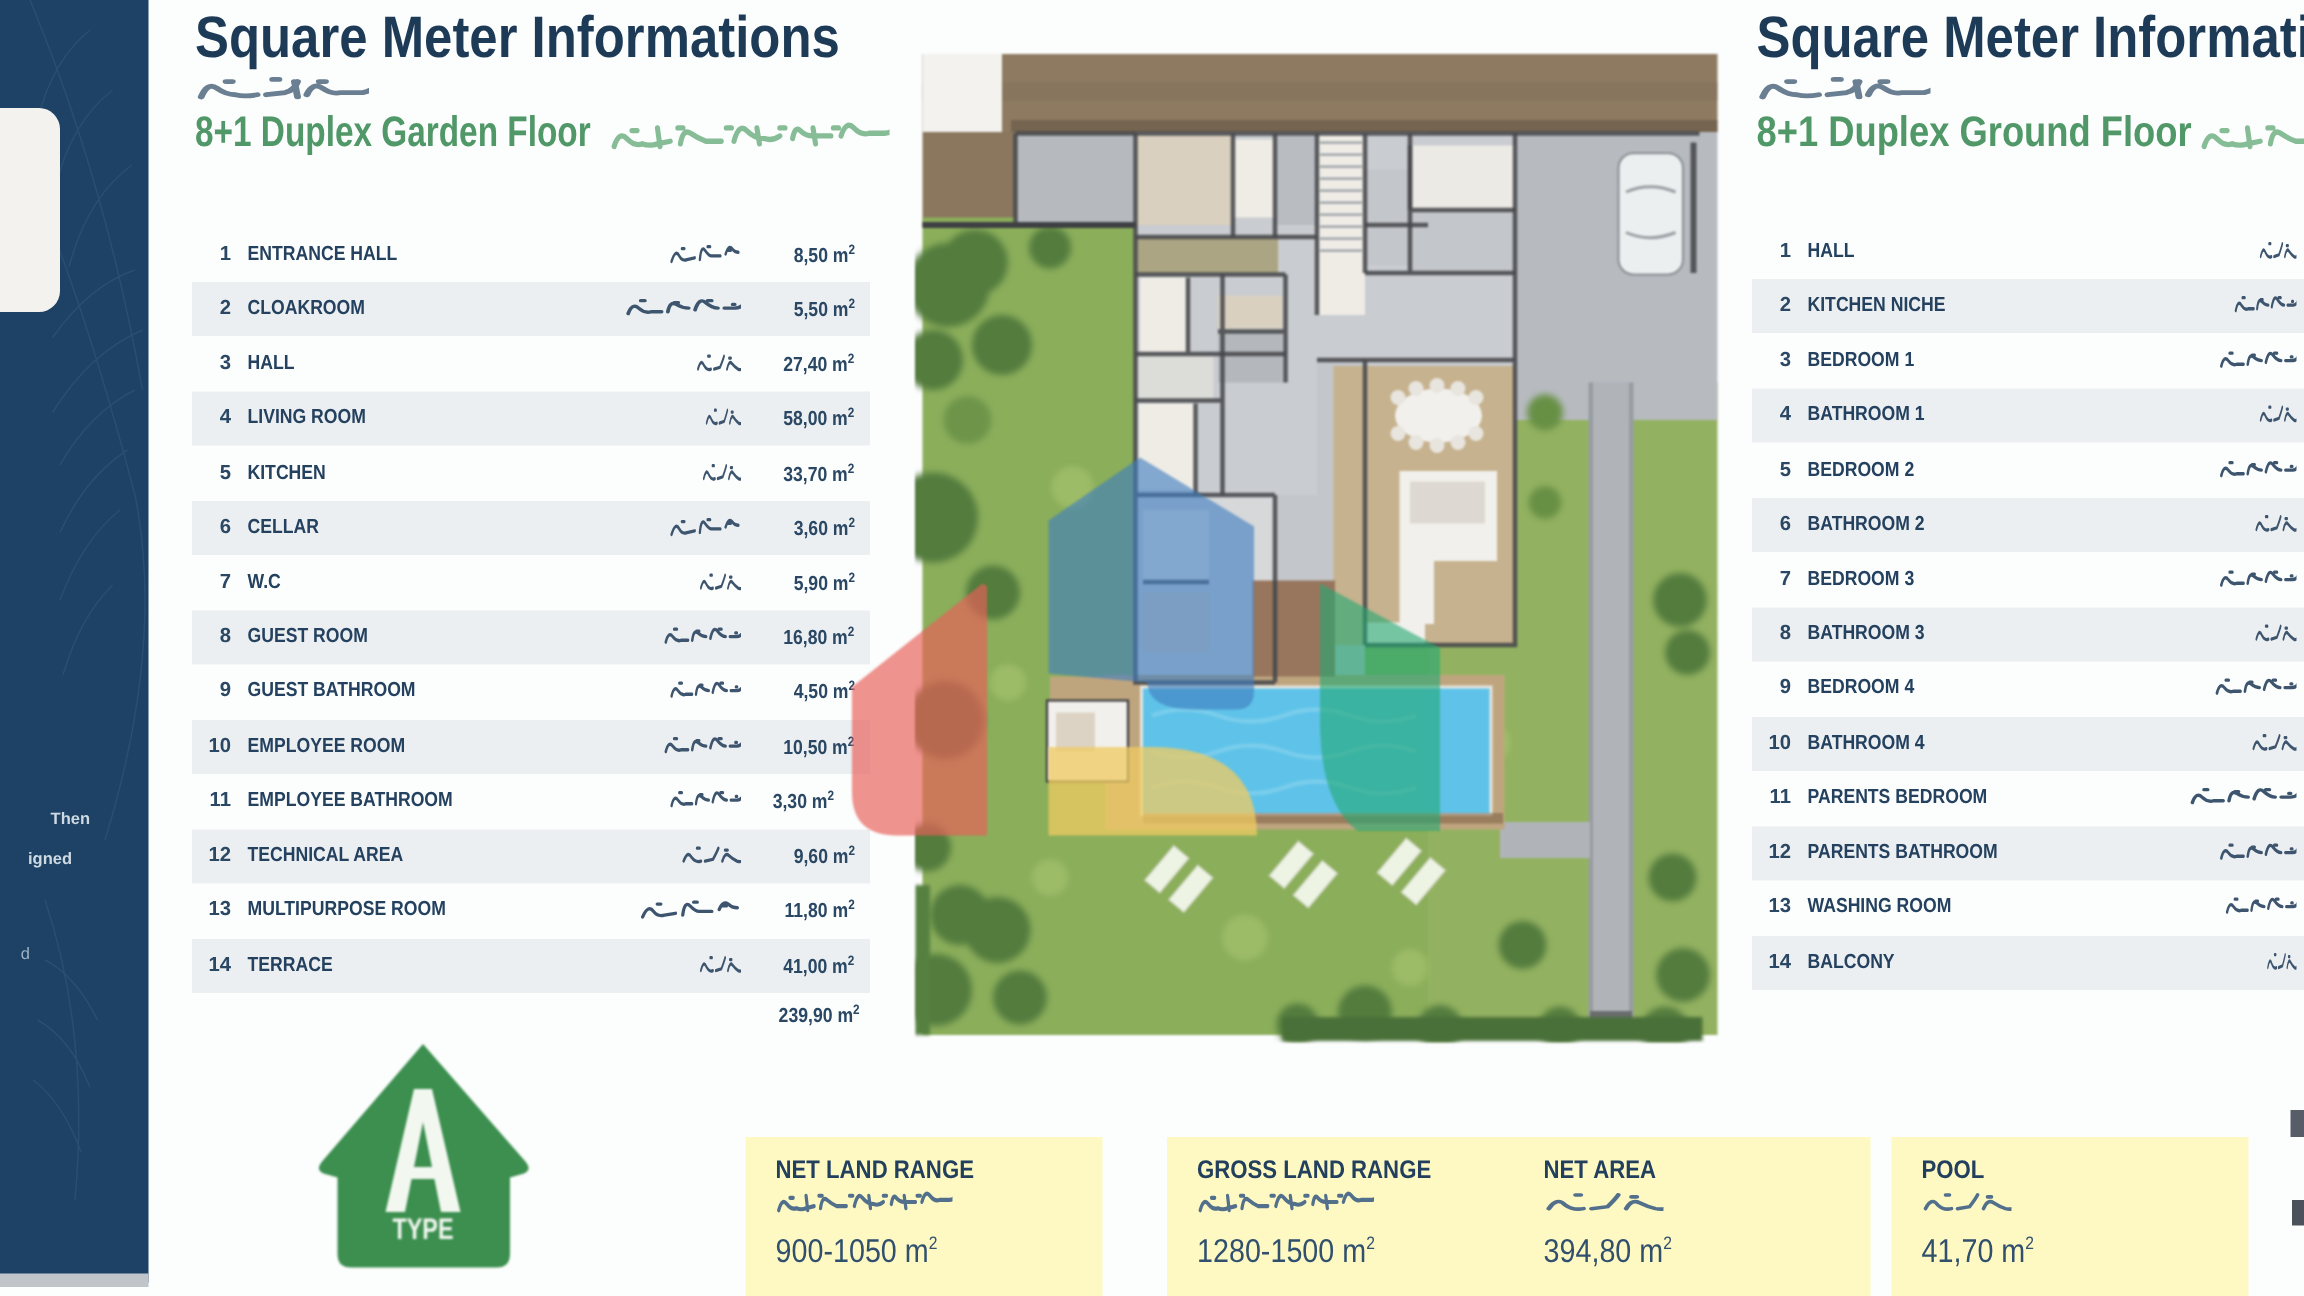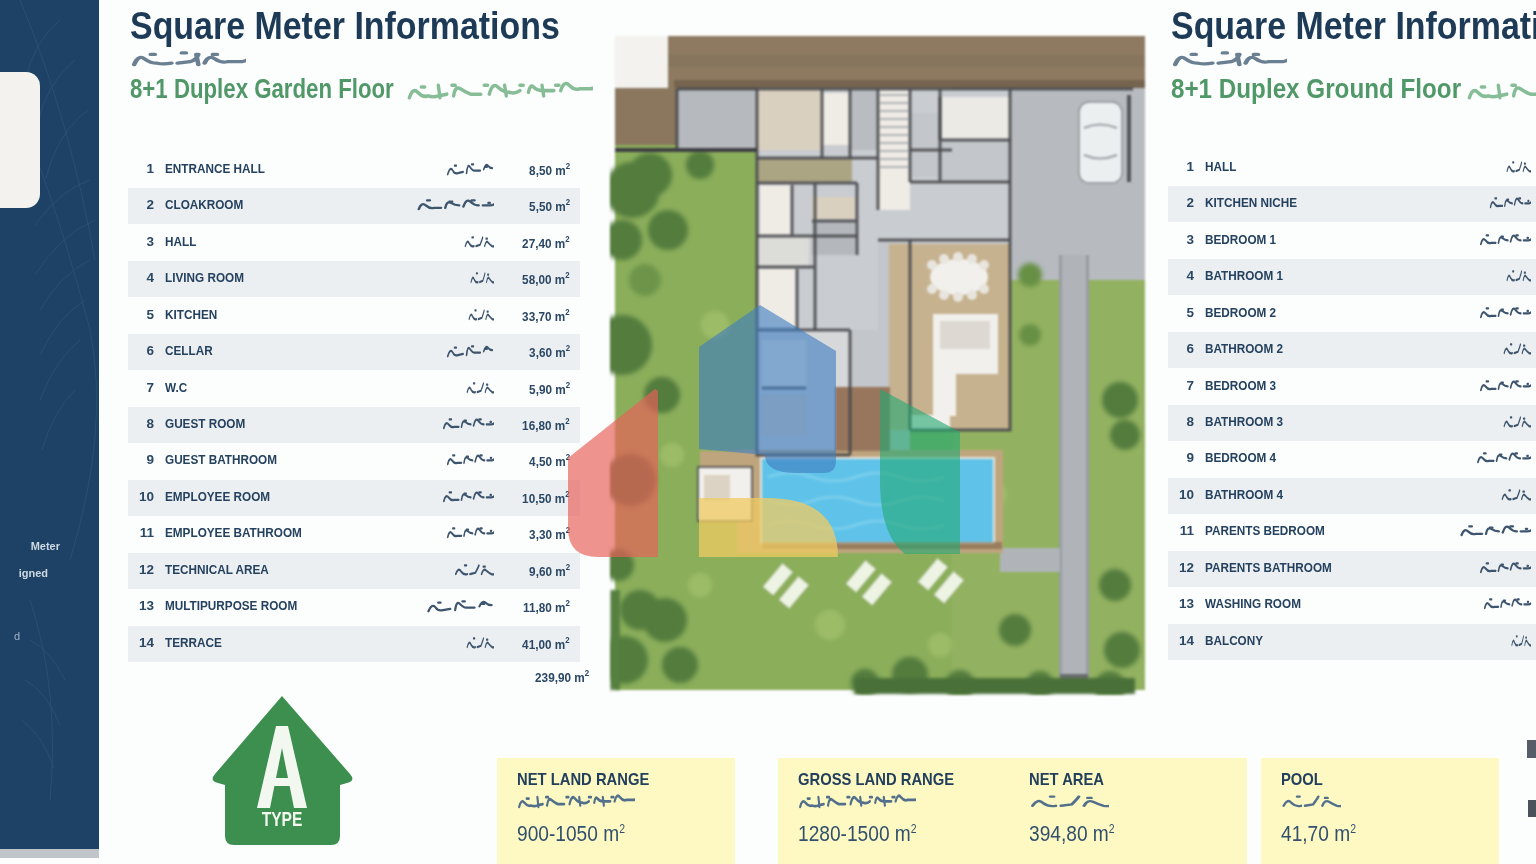--- a/index.html
+++ b/index.html
@@ -47,21 +47,21 @@
       <path d="M-10,60 Q40,140 90,330 Q110,430 70,560"></path>
       <path d="M20,0 Q70,120 95,260"></path>
       <path d="M90,180 q-30,10 -55,45 M95,220 q-35,15 -60,55 M90,260 q-30,15 -50,50 M85,300 q-28,18 -45,55 M80,340 q-25,20 -40,60 M75,390 q-22,22 -33,60"></path>
       <path d="M30,600 Q60,690 50,800 M30,640 q20,10 35,40 M25,680 q22,12 35,45 M22,720 q20,15 32,48"></path>
       <path d="M60,20 q-25,20 -35,60 M75,60 q-28,22 -38,65 M88,110 q-30,22 -42,68"></path>
     </g>
   </svg>
 
   <div class="abs" style="left:-28px;top:72px;width:68px;height:136px;background:#f4f2ee;border-radius:14px;"></div>
 
-  <div class="abs" style="left:0px;top:540px;width:60px;text-align:right;font-size:11px;color:#cfd9e2;font-weight:bold;">Meter</div>
+  <div class="abs" style="left:0px;top:540px;width:60px;text-align:right;font-size:11px;color:#cfd9e2;font-weight:bold;">Then</div>
   <div class="abs" style="left:0px;top:567px;width:48px;text-align:right;font-size:11px;color:#cfd9e2;font-weight:bold;">igned</div>
   <div class="abs" style="left:0px;top:630px;width:20px;text-align:right;font-size:11px;color:#9fb3c4;">d</div>
 </div>
 
 <div class="abs" style="left:0;top:849px;width:99px;height:9px;background:#bfc5c9;"></div>
 
 <div class="abs soft" style="left:130px;top:4px;">
     <h1><span class="cond">Square Meter Informations</span></h1>
   </div>
 
@@ -192,21 +192,21 @@
   </div>
 
   <div class="row" style="top:364.2px;">
     <span class="num" style="left:0;">11</span>
     <span class="nm"><span class="cond">EMPLOYEE BATHROOM</span></span>
     <svg class="sq" style="right:86px;width:48px;" height="16" viewBox="0 0 56 13" preserveAspectRatio="none">
         <g stroke="#3d556e">
           <use href="#sqB"></use>
         </g>
       </svg>
-    <span class="val" style="right:10px;"><span class="condr">3,30 m<sup>2</sup></span></span>
+    <span class="val" style="right:24px;"><span class="condr">3,30 m<sup>2</sup></span></span>
   </div>
 
   <div class="row sh" style="top:400.6px;">
     <span class="num" style="left:0;">12</span>
     <span class="nm"><span class="cond">TECHNICAL AREA</span></span>
     <svg class="sq" style="right:86px;width:40px;" height="16" viewBox="0 0 45 13" preserveAspectRatio="none">
         <g stroke="#3d556e">
           <use href="#sqC"></use>
         </g>
       </svg>
@@ -228,21 +228,21 @@
     <span class="num" style="left:0;">14</span>
     <span class="nm"><span class="cond">TERRACE</span></span>
     <svg class="sq" style="right:86px;width:28px;" height="16" viewBox="0 0 45 13" preserveAspectRatio="none">
         <g stroke="#3d556e">
           <use href="#sqC"></use>
         </g>
       </svg>
     <span class="val" style="right:10px;margin-left:34px;"><span class="condr">41,00 m<sup>2</sup></span></span>
   </div>
 
-  <div class="abs" style="top:507px;left:16px;width:445px;height:36px;">
+  <div class="abs" style="top:507px;left:0;width:445px;height:36px;">
     <span class="val" style="right:0;"><span class="condr">239,90 m<sup>2</sup></span></span>
   </div>
 </div>
 
 <div class="abs soft" style="left:1171px;top:4px;">
     <h1><span class="cond">Square Meter Informations</span></h1>
   </div>
 
 <svg class="abs" style="left:1171px;top:50px;" width="116" height="19" viewBox="0 0 56 13" preserveAspectRatio="none">
     <g stroke="#6b7f92">

